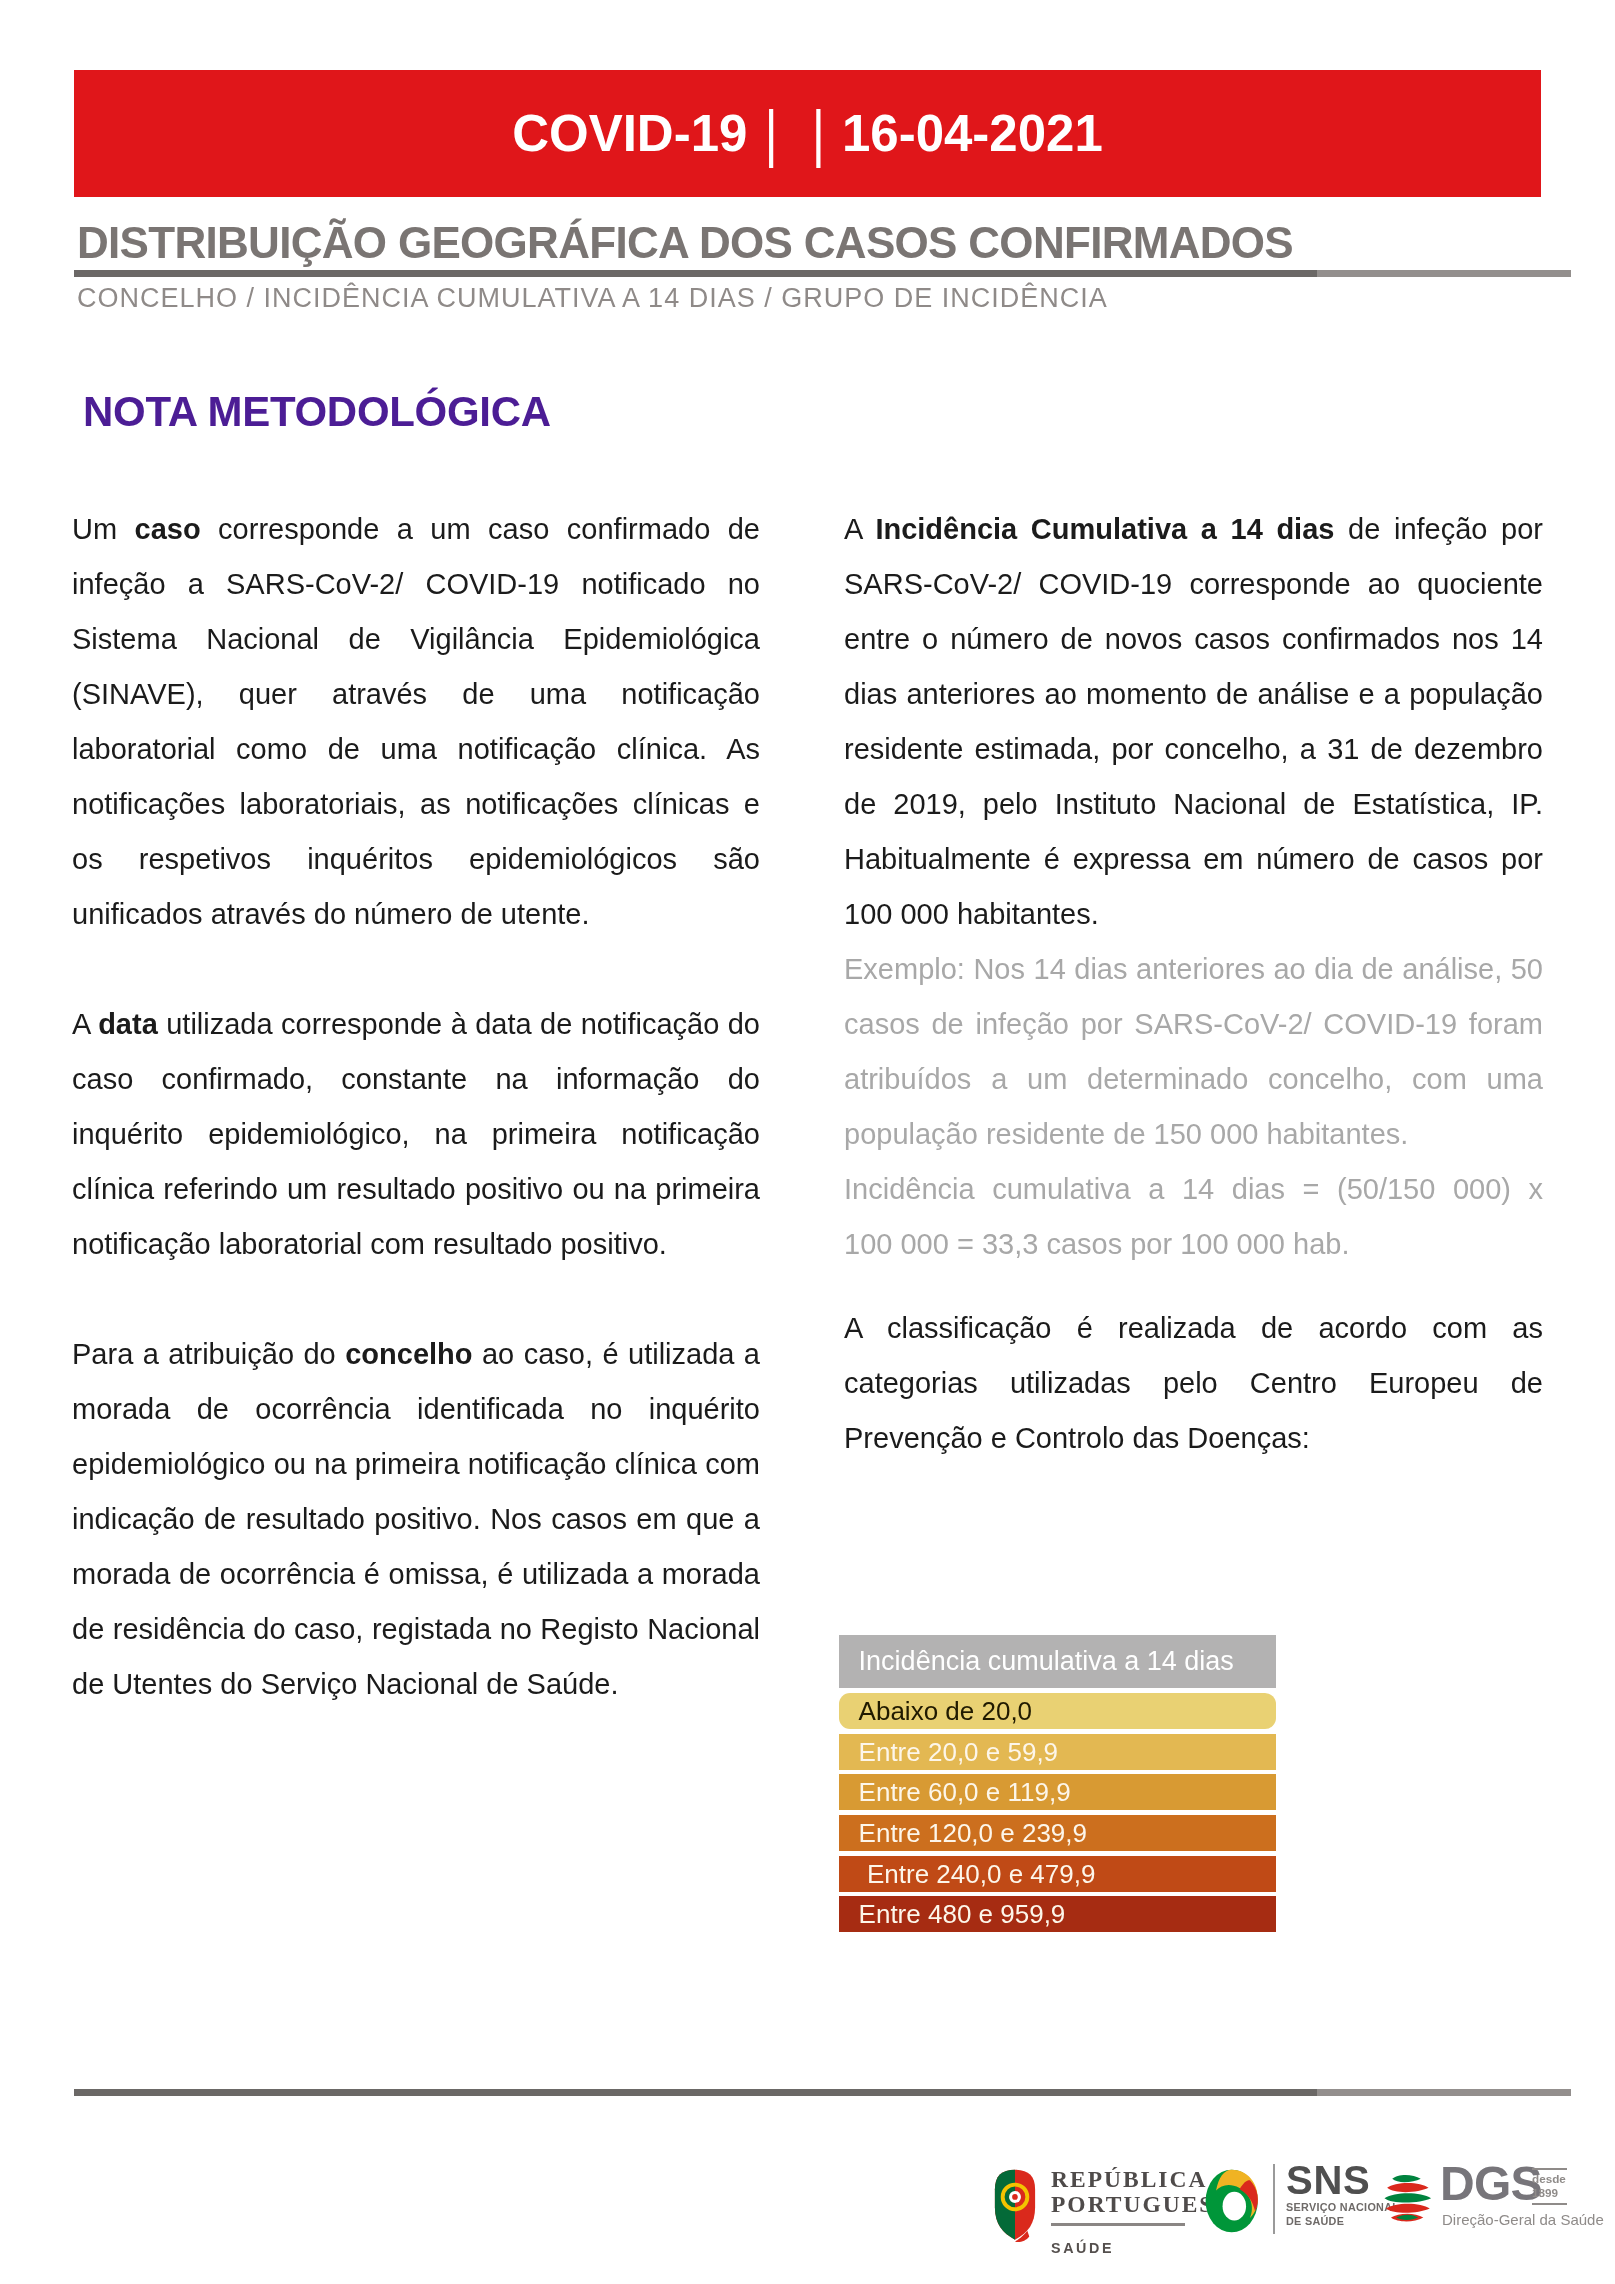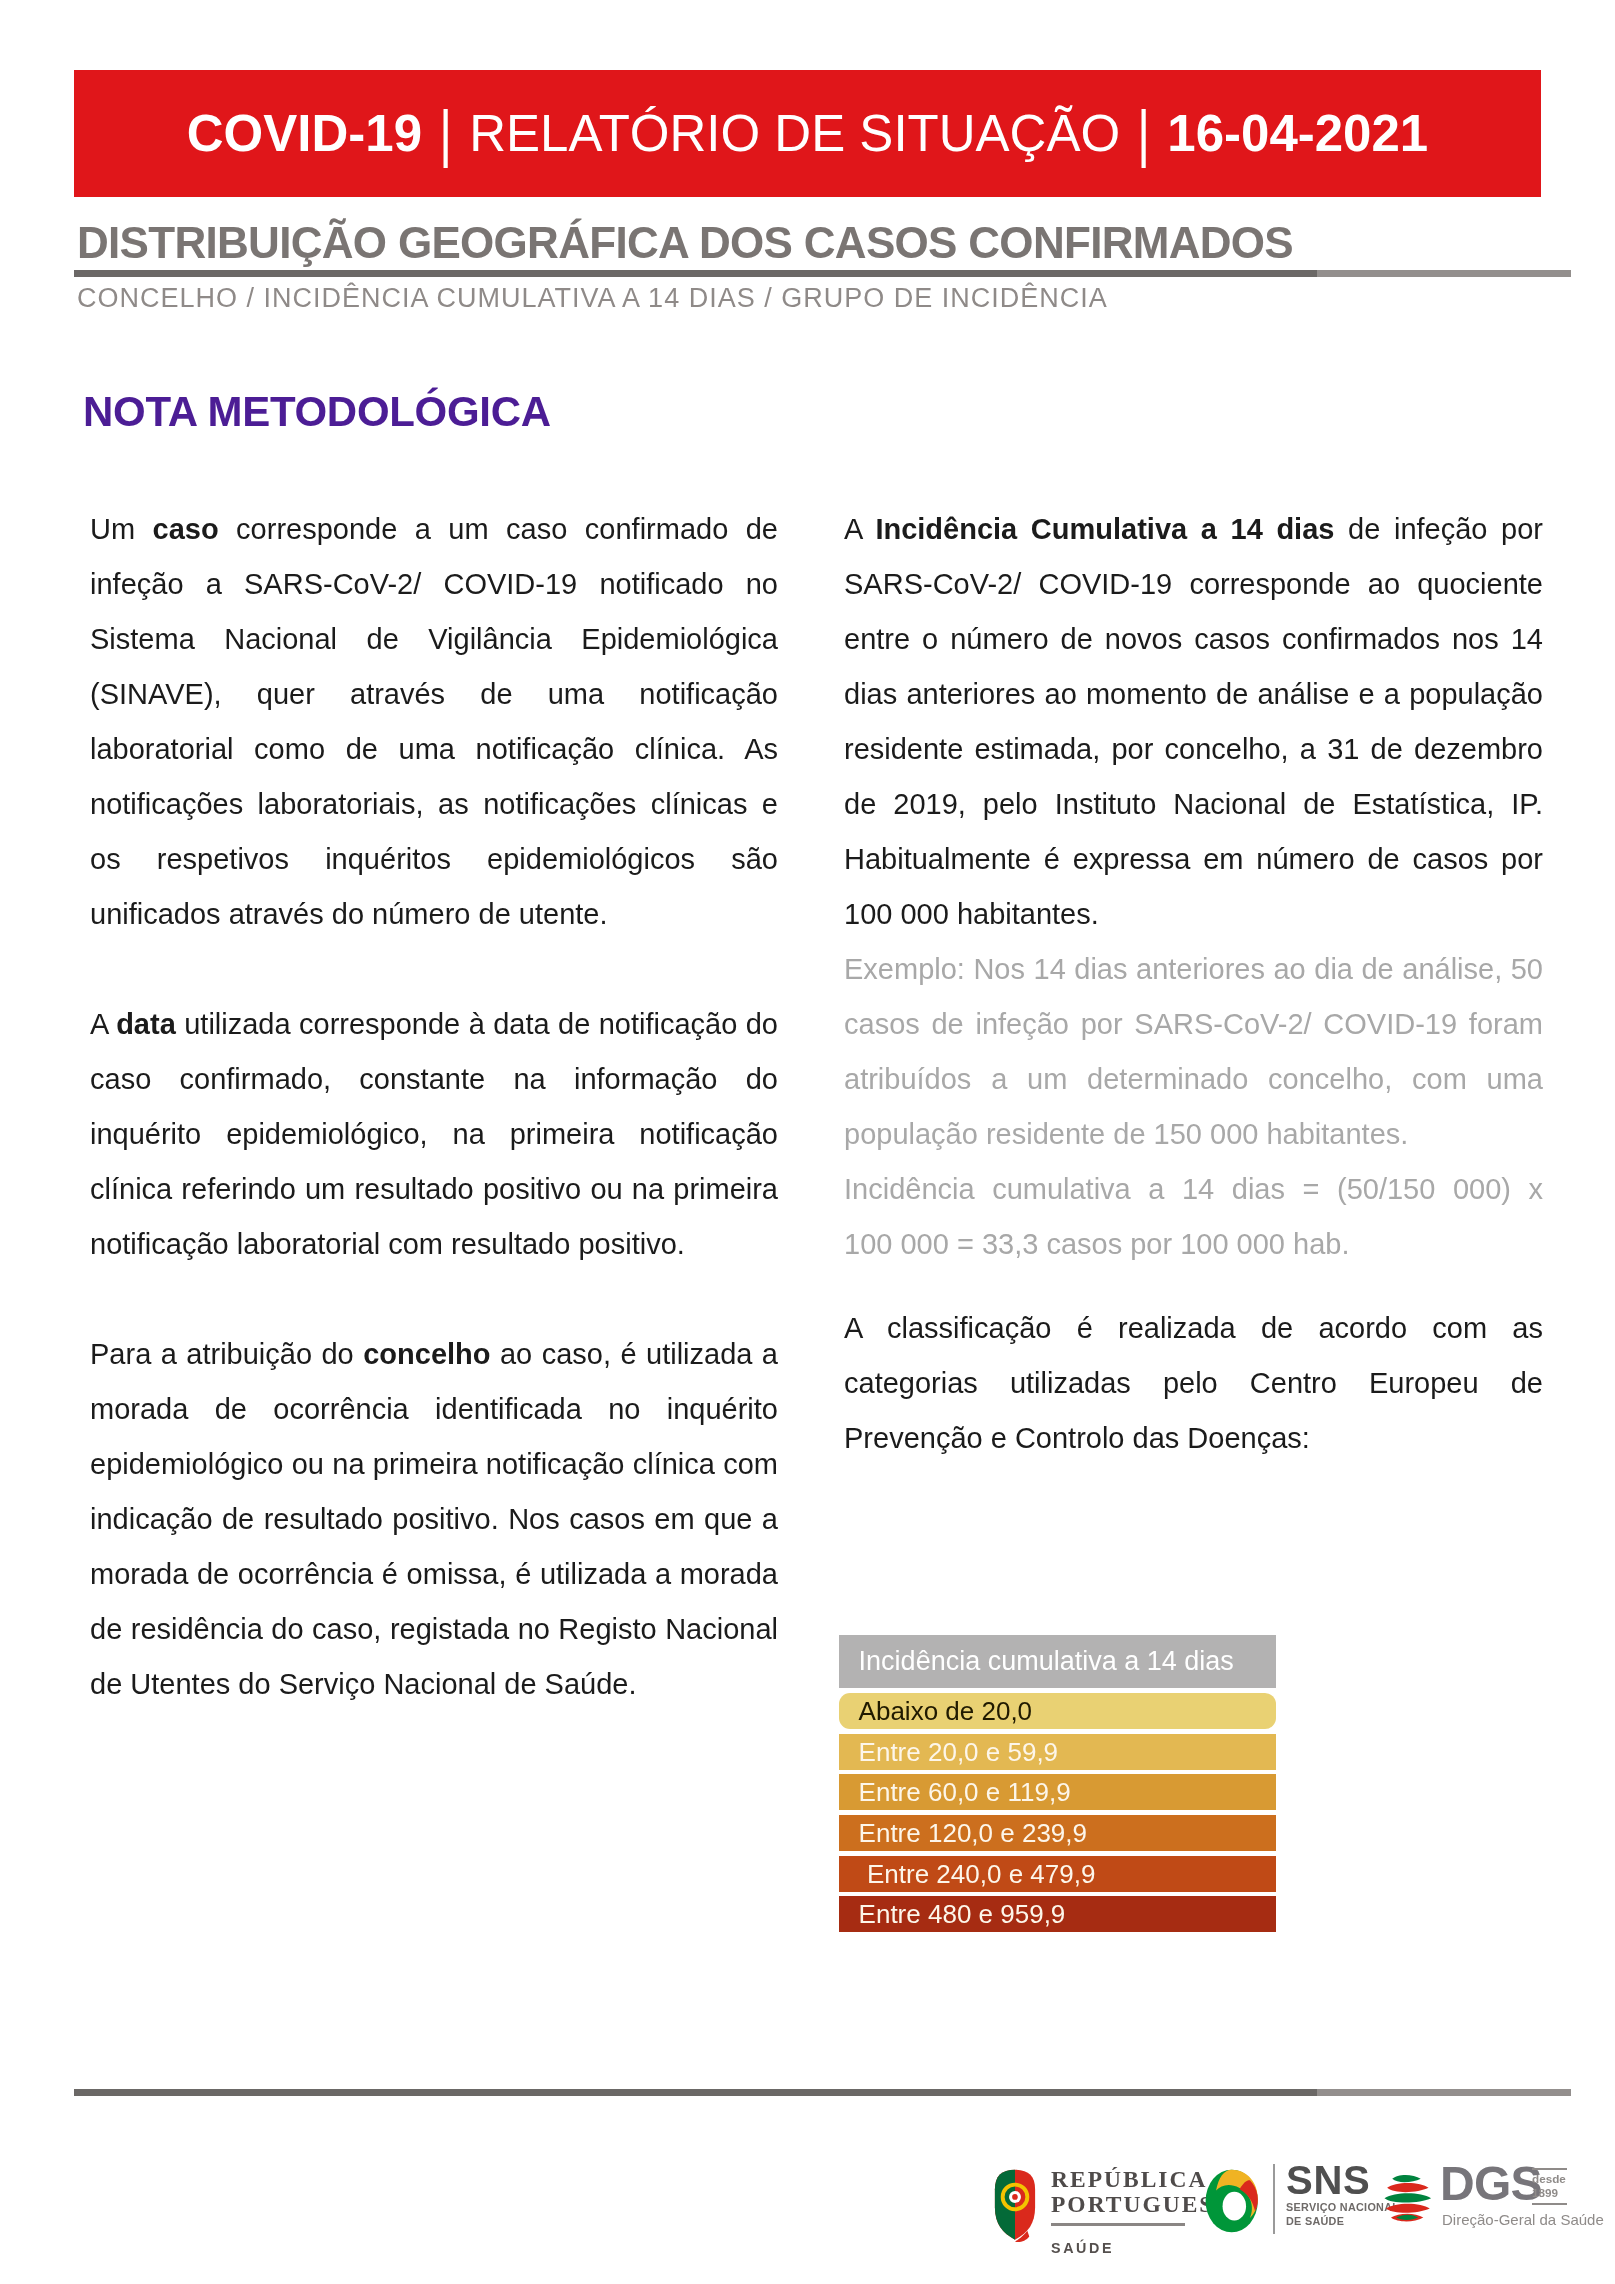--- a/index.html
+++ b/index.html
@@ -23,21 +23,21 @@
   .rule-footer{top:2089px;}
   .sec-subtitle{position:absolute;left:77px;top:283px;font-size:27px;font-weight:400;
                 color:#8f8a88;letter-spacing:1px;white-space:nowrap;}
 
   
   .note-heading{position:absolute;left:83px;top:388px;font-size:42px;font-weight:700;
                 color:#4c1d95;letter-spacing:-0.3px;white-space:nowrap;}
 
   .col{position:absolute;top:502px;font-size:29px;line-height:55px;color:#1b1b1b;
        text-align:justify;}
-  .col-left{left:90px;width:688px;}
+  .col-left{left:72px;width:688px;}
   .col-right{left:844px;width:699px;}
   .para{margin:0 0 55px 0;}
   .para b{font-weight:700;}
   .para.muted{color:#a8a8a8;}
   .para.tight{margin-bottom:0;}
   .para.gap-small{margin-top:29px;}
 
   
   .legend{position:absolute;left:839px;top:1635px;width:437px;}
   .legend-header{height:53px;line-height:53px;padding-left:19.6px;font-size:27px;
@@ -72,21 +72,20 @@
   .dgs-sub{position:absolute;left:63px;top:44px;font-size:15px;color:#8f8b89;white-space:nowrap;}
 </style>
 </head>
 <body>
 
 <div class="page">
 
   <div class="banner" style="background: rgb(224, 22, 26);">
     <span class="bold">COVID-19</span>
     <span class="sep">|</span>
-    <span class="reg">RELATÓRIO DE SITUAÇÃO</span>
     <span class="sep">|</span>
     <span class="bold">16-04-2021</span>
   </div>
 
   <div class="sec-title">DISTRIBUIÇÃO GEOGRÁFICA DOS CASOS CONFIRMADOS</div>
   <div class="rule rule-title"></div>
   <div class="sec-subtitle">CONCELHO / INCIDÊNCIA CUMULATIVA A 14 DIAS / GRUPO DE INCIDÊNCIA</div>
 
   <div class="note-heading">NOTA METODOLÓGICA</div>
 

